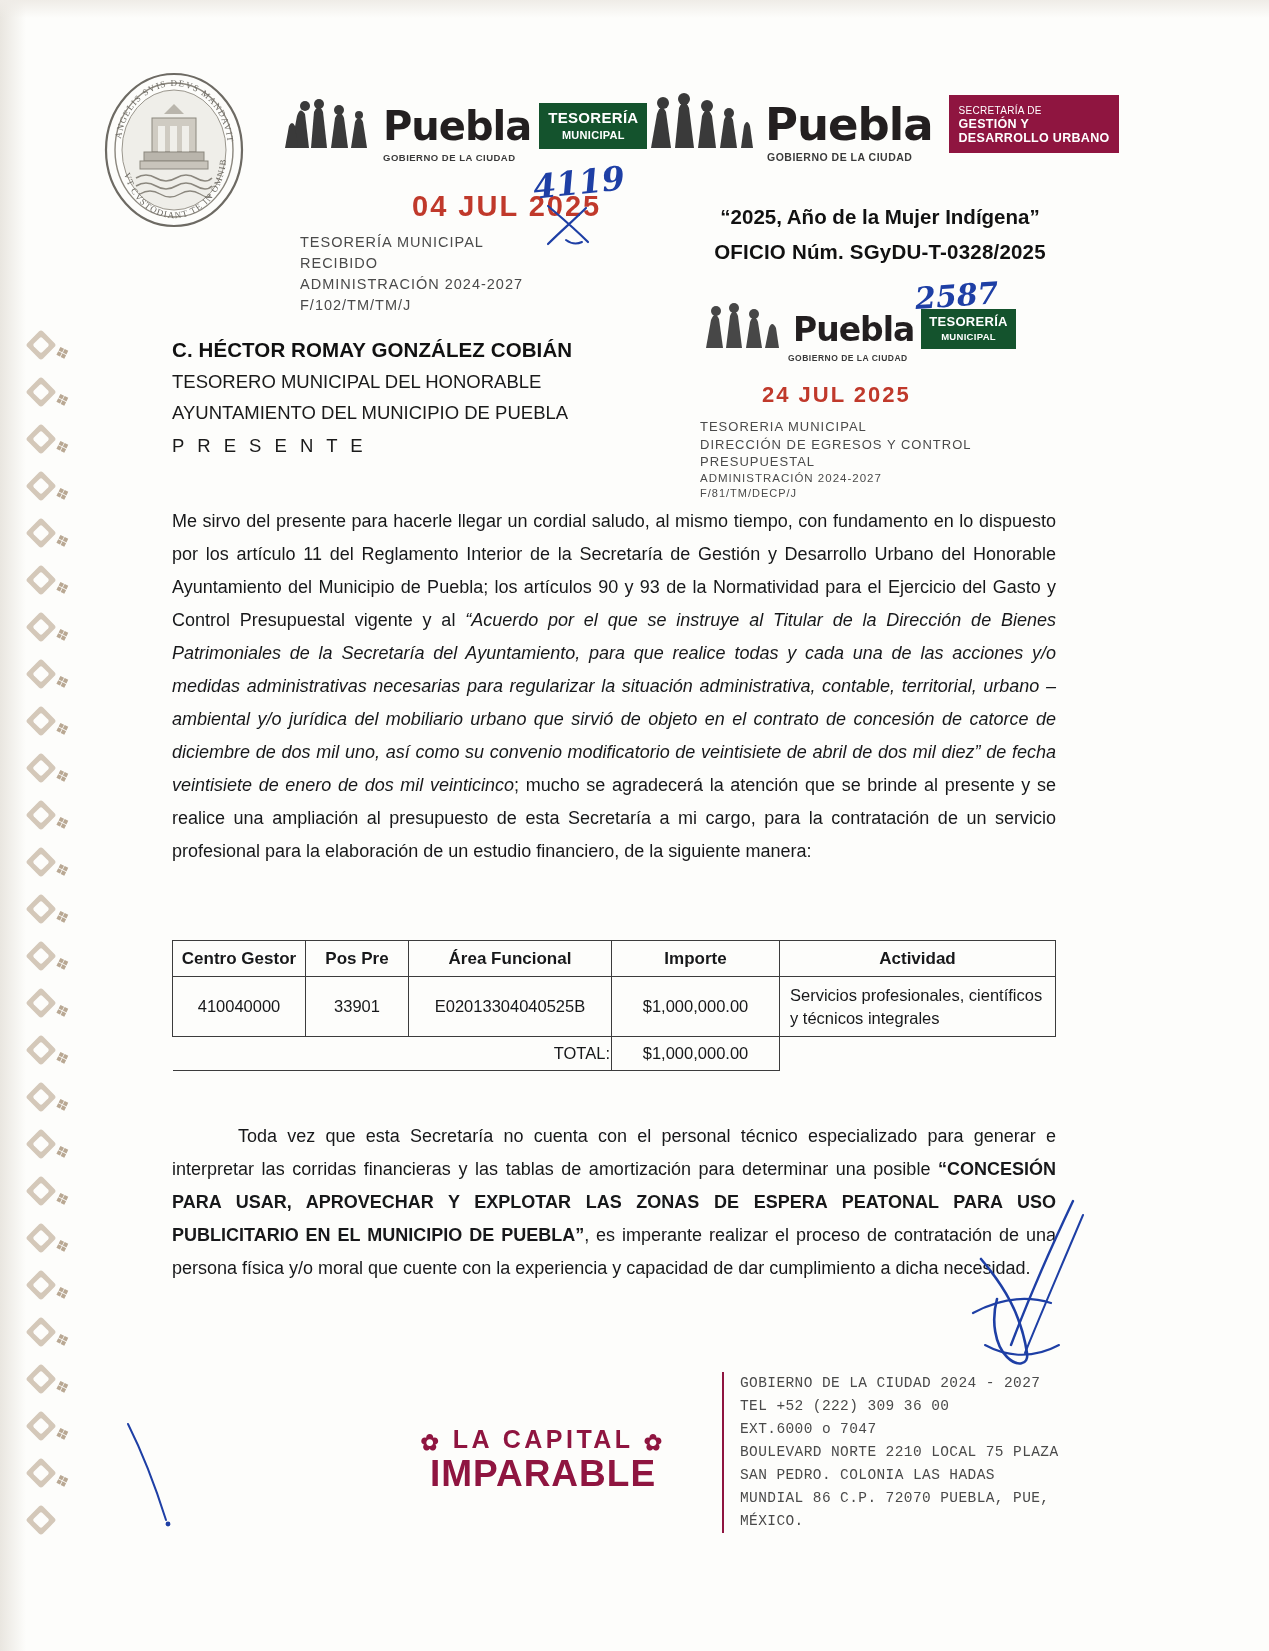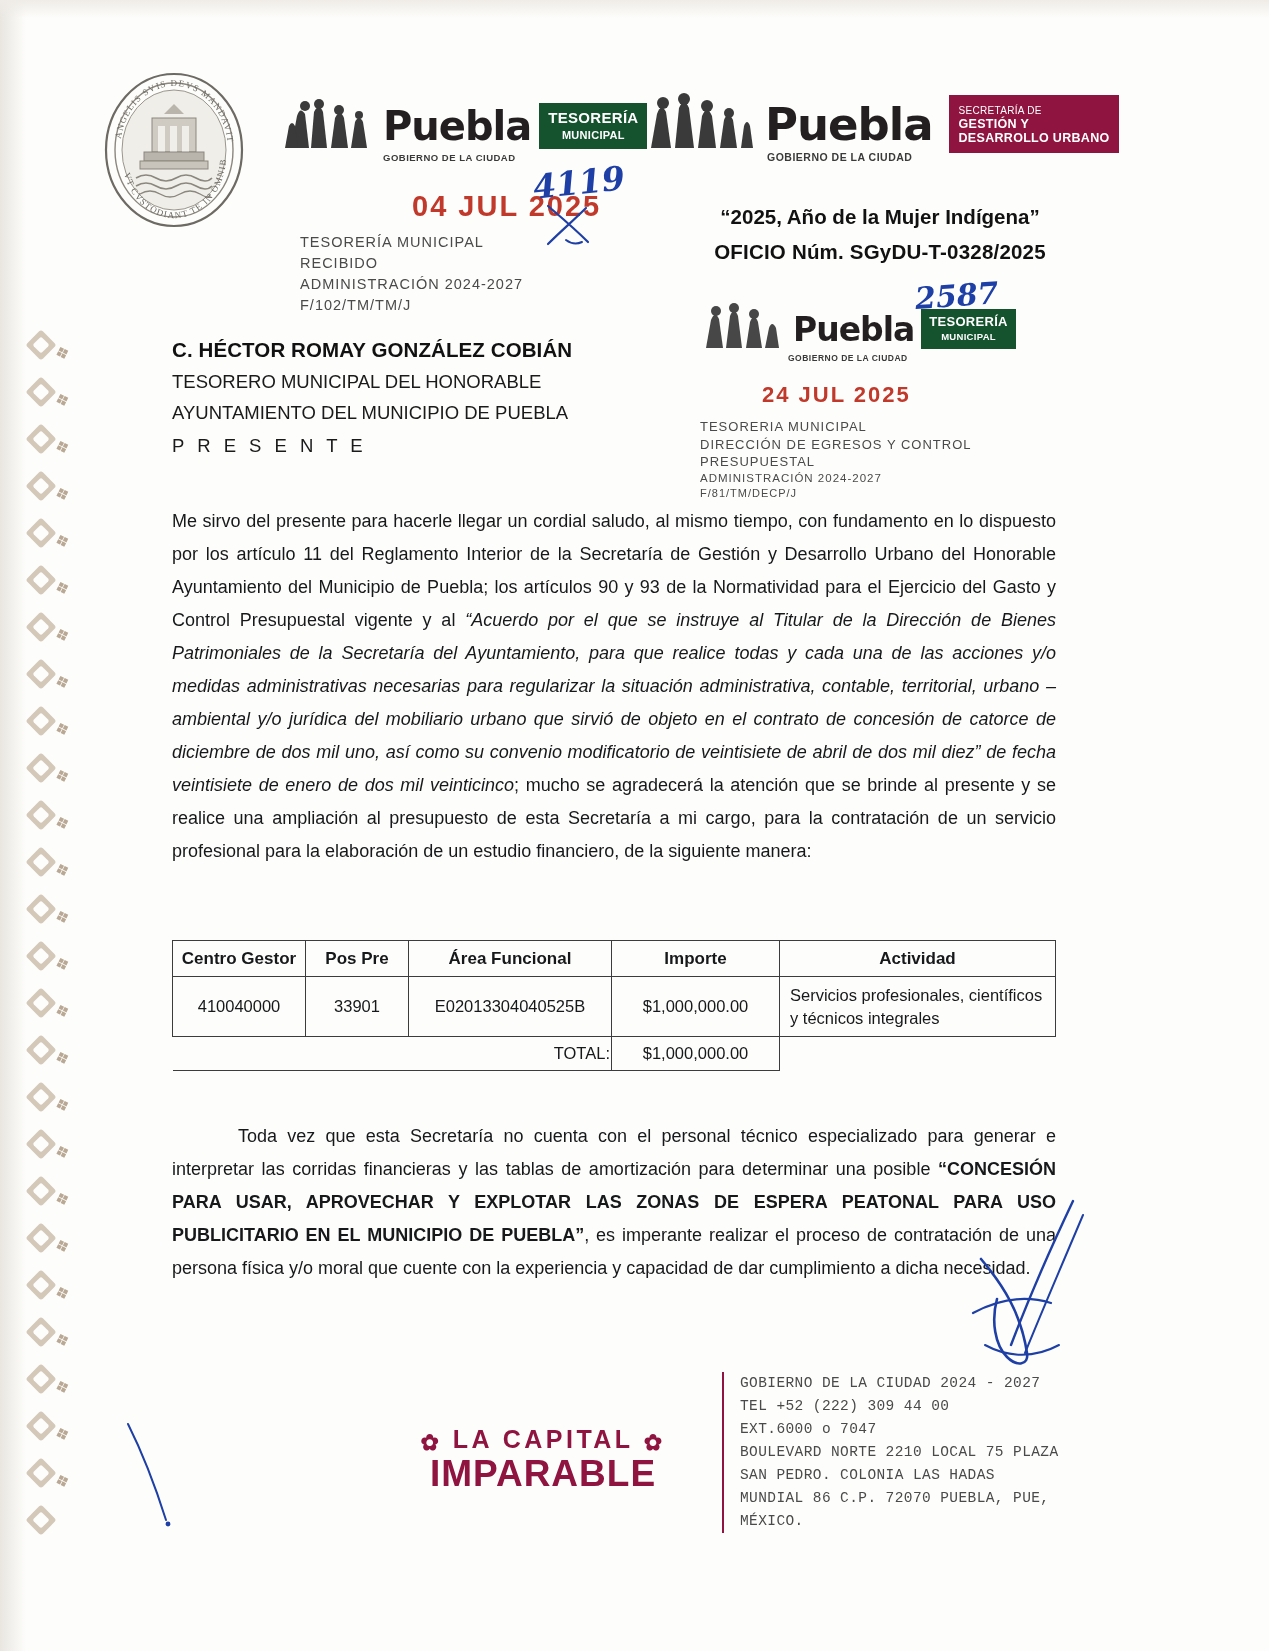--- a/index.html
+++ b/index.html
@@ -630,20 +630,20 @@
     <div class="l1">
       <span class="footer-wing">✿</span>
       <span>LA CAPITAL</span>
       <span class="footer-wing">✿</span>
     </div>
     <div class="l2">IMPARABLE</div>
   </div>
 
   <div class="footer-address">
     <div>GOBIERNO DE LA CIUDAD 2024 - 2027</div>
-    <div>TEL +52 (222) 309 44 00</div>
+    <div>TEL +52 (222) 309 36 00</div>
     <div>EXT.6000 o 7047</div>
     <div>BOULEVARD NORTE 2210 LOCAL 75 PLAZA</div>
     <div>SAN PEDRO. COLONIA LAS HADAS</div>
     <div>MUNDIAL 86 C.P. 72070 PUEBLA, PUE,</div>
     <div>MÉXICO.</div>
   </div>
 </div>
 
 </body></html>

